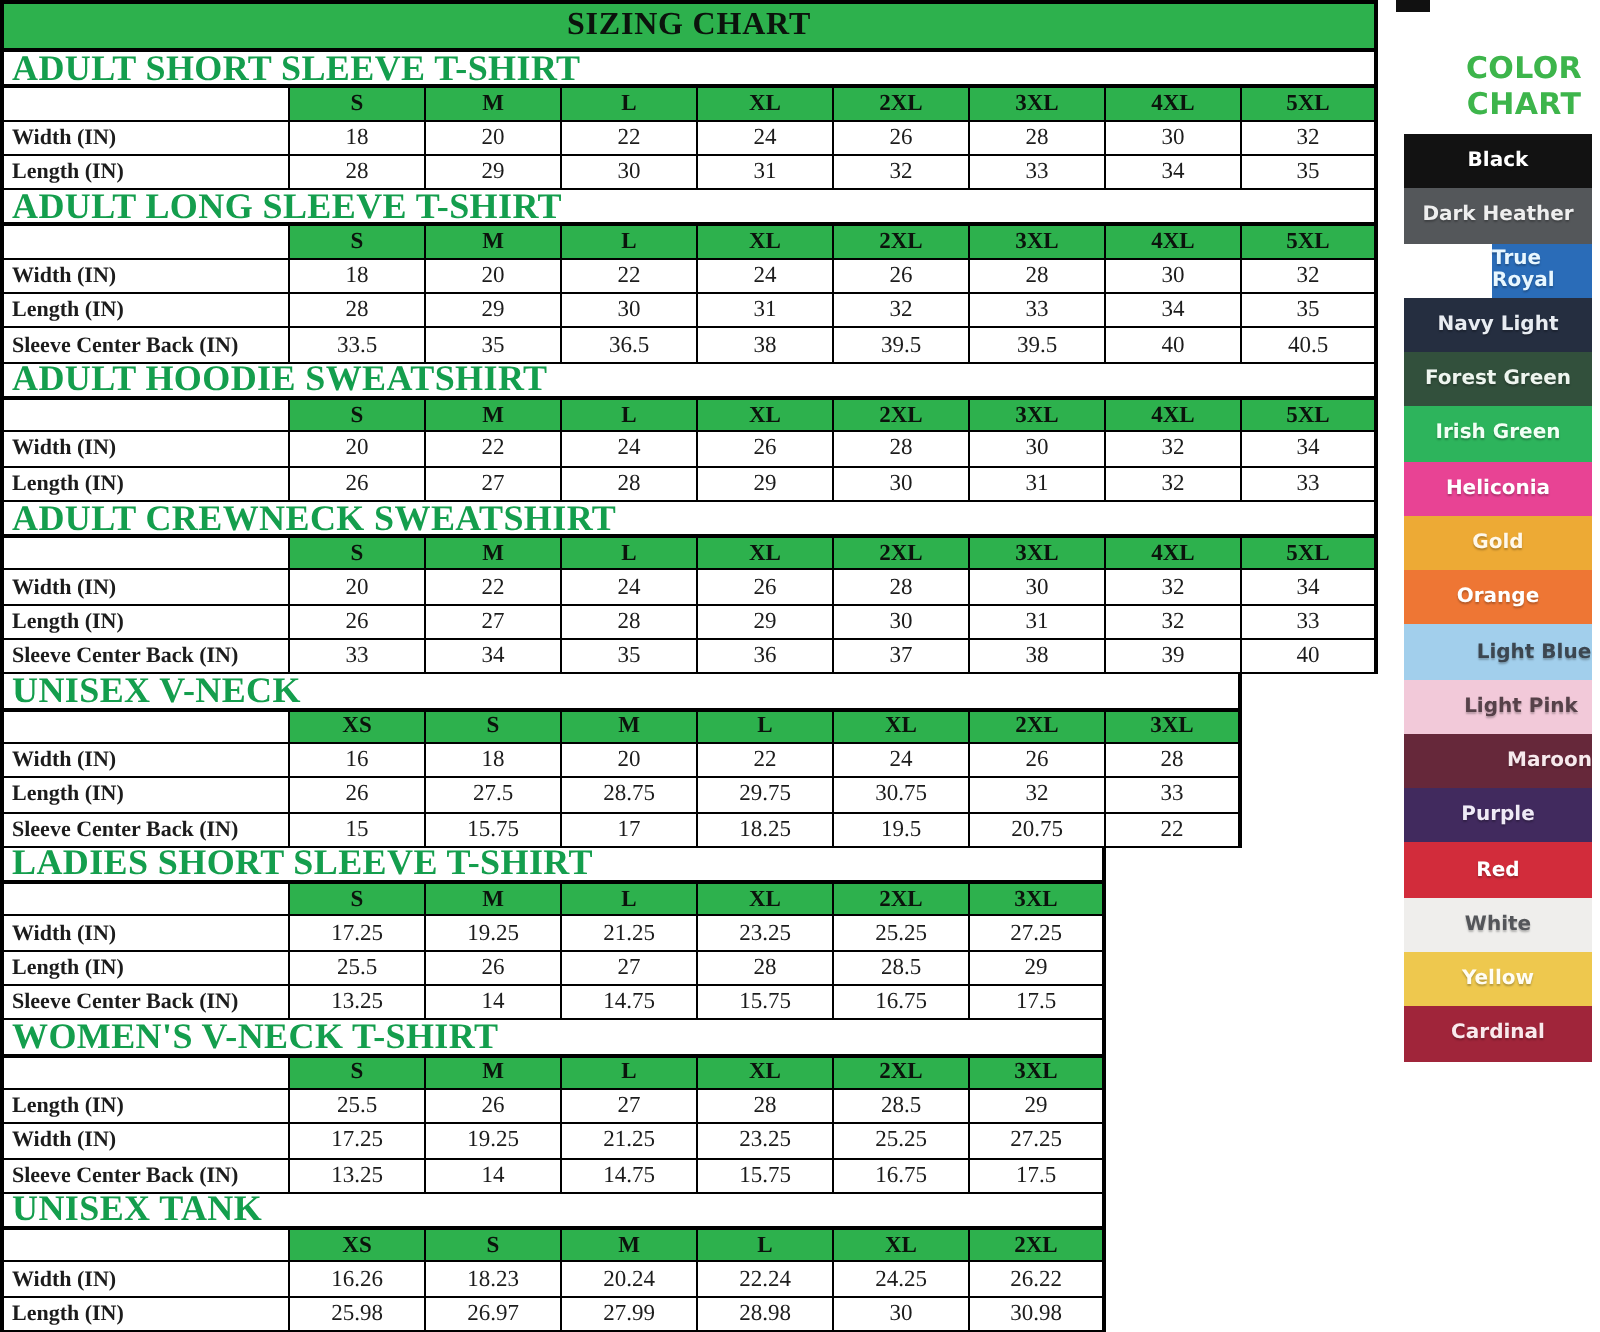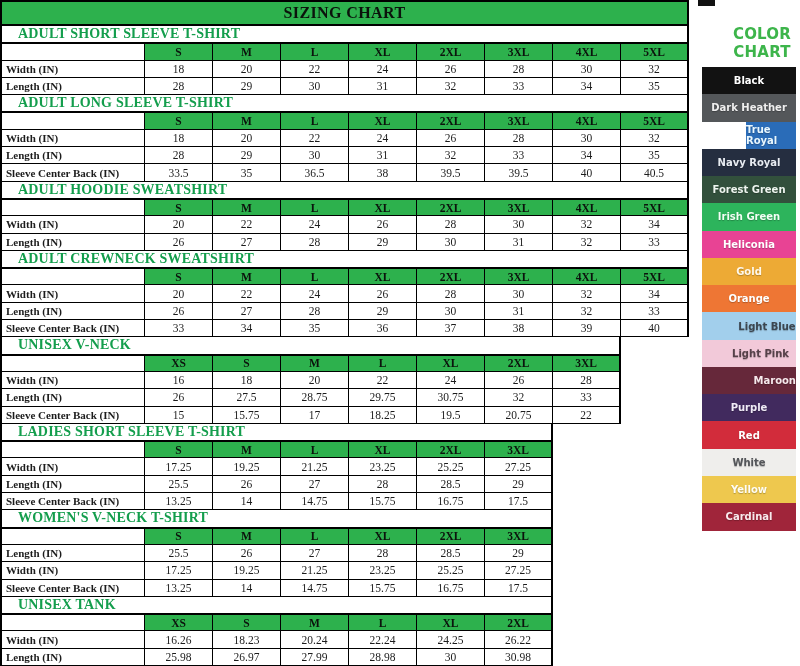--- a/index.html
+++ b/index.html
@@ -7,22 +7,22 @@
        font-family:"Liberation Serif", serif;}
   .page{position:absolute;inset:0;width:689px;height:666px;background:#fff;}
 
   
   .sizing{position:absolute;left:0;top:0;width:690px;}
   .banner{box-sizing:border-box;width:689px;height:26px;background:var(--green-fill);
           border:2px solid var(--line);display:flex;align-items:center;justify-content:center;
           font-weight:bold;font-size:16px;color:#0b130c;letter-spacing:.4px;}
   .section-title{box-sizing:border-box;height:17.3px;background:#fff;
           border:1px solid var(--line);border-left-width:2px;border-right-width:2px;border-top:none;
-          display:flex;align-items:center;padding-left:16px;
-          color:var(--green-title);font-weight:bold;font-size:14px;letter-spacing:.2px;}
+          display:flex;align-items:center;padding-left:4px;
+          color:var(--green-title);font-weight:bold;font-size:18px;letter-spacing:.2px;}
   .tr{display:flex;height:17.3px;}
   .td{box-sizing:border-box;border-right:1px solid var(--line);border-bottom:1px solid var(--line);
       display:flex;align-items:center;justify-content:center;
       font-size:11.5px;color:#1c1c1c;background:#fff;}
   .td.label{width:145px;justify-content:flex-start;padding-left:4px;font-weight:bold;
       border-left:2px solid var(--line);font-size:11px;}
   .td.size{width:68px;}
   .td.last{border-right-width:2px;}
   .td.head{background:var(--green-fill);font-weight:bold;color:#0b130c;border-top:1px solid var(--line);}
   .td.headlabel{background:#fff;border-top:1px solid var(--line);}
@@ -390,21 +390,21 @@
       <div class="swatch" style="background: rgb(18, 18, 18);">
         <span style="color: rgb(255, 255, 255);">Black</span>
       </div>
       <div class="swatch" style="background: rgb(84, 87, 90);">
         <span style="color: rgb(238, 238, 238);">Dark Heather</span>
       </div>
       <div class="swatch" style="background: rgb(42, 108, 184); margin-left: 44px;">
         <span style="color: rgb(232, 247, 255);">True Royal</span>
       </div>
       <div class="swatch" style="background: rgb(37, 46, 64);">
-        <span style="color: rgb(232, 236, 242);">Navy Royal</span>
+        <span style="color: rgb(232, 236, 242);">Navy Light</span>
       </div>
       <div class="swatch" style="background: rgb(50, 80, 60);">
         <span style="color: rgb(238, 245, 239);">Forest Green</span>
       </div>
       <div class="swatch" style="background: rgb(45, 180, 92);">
         <span style="color: rgb(242, 255, 245);">Irish Green</span>
       </div>
       <div class="swatch" style="background: rgb(232, 67, 148);">
         <span style="color: rgb(255, 255, 255);">Heliconia</span>
       </div>

